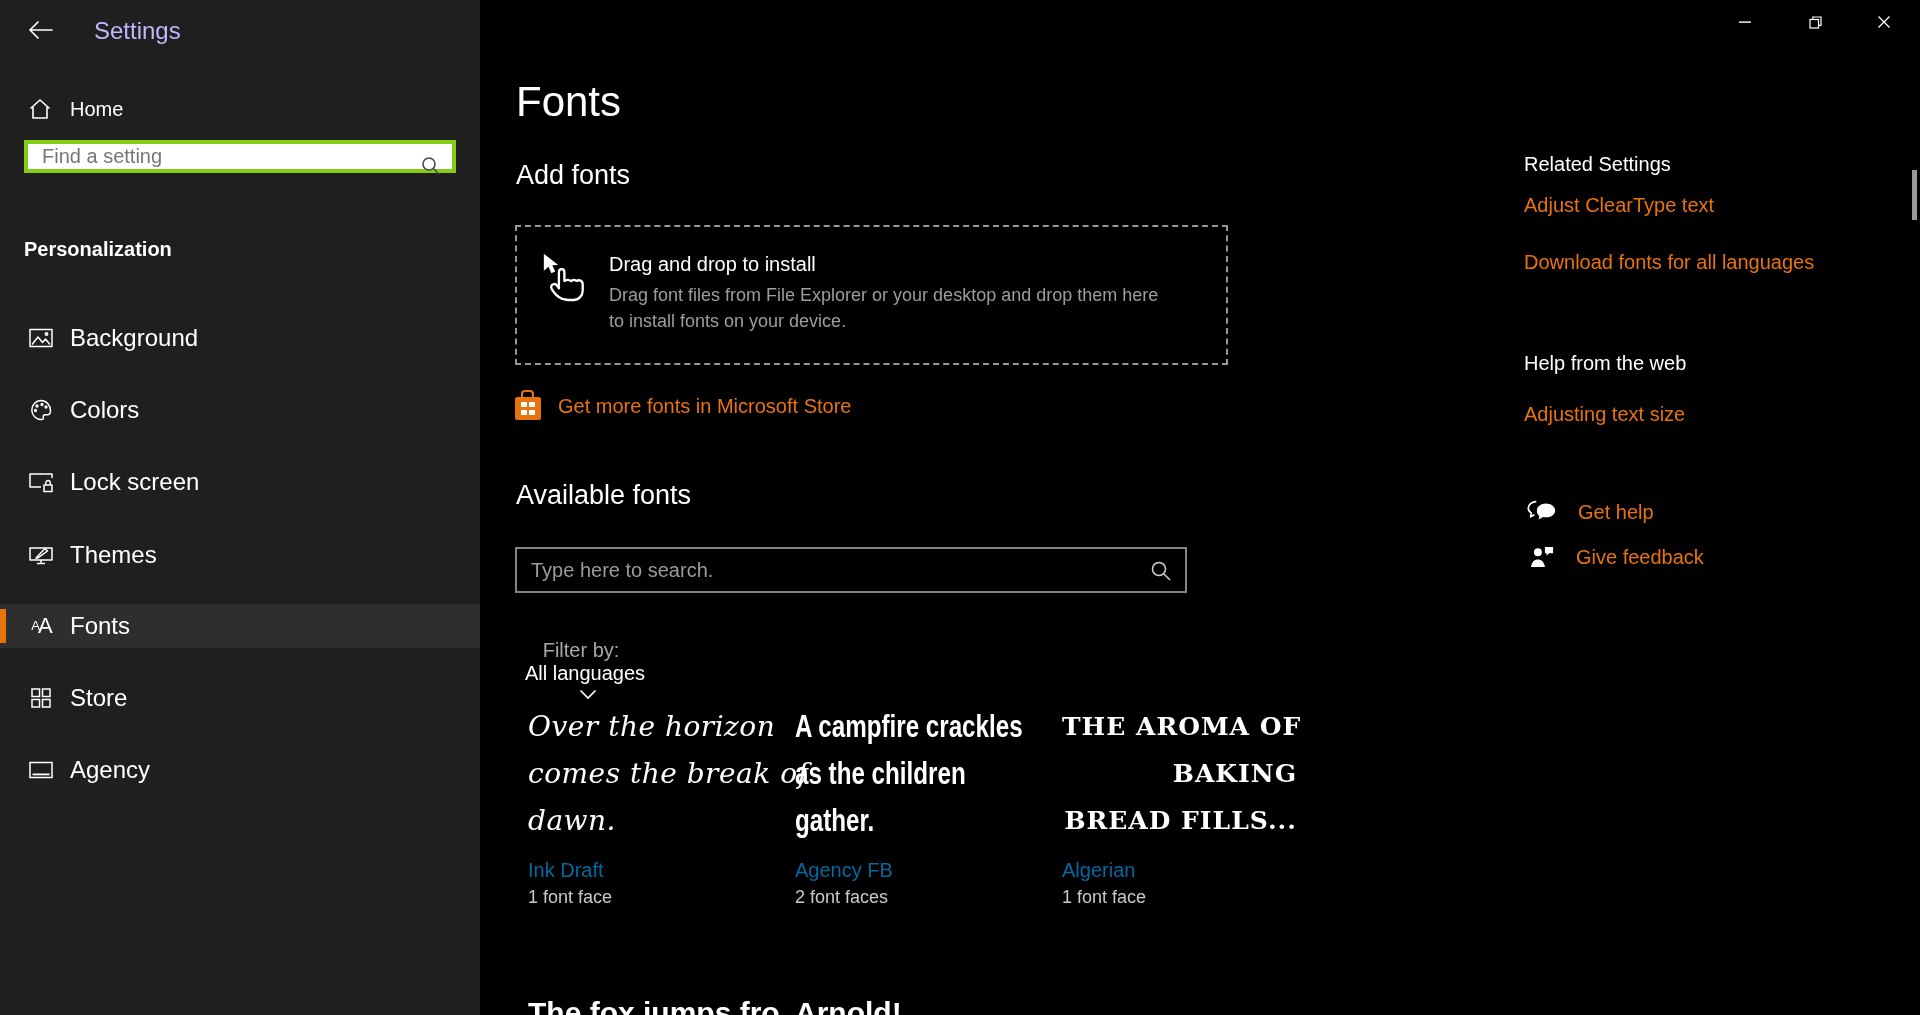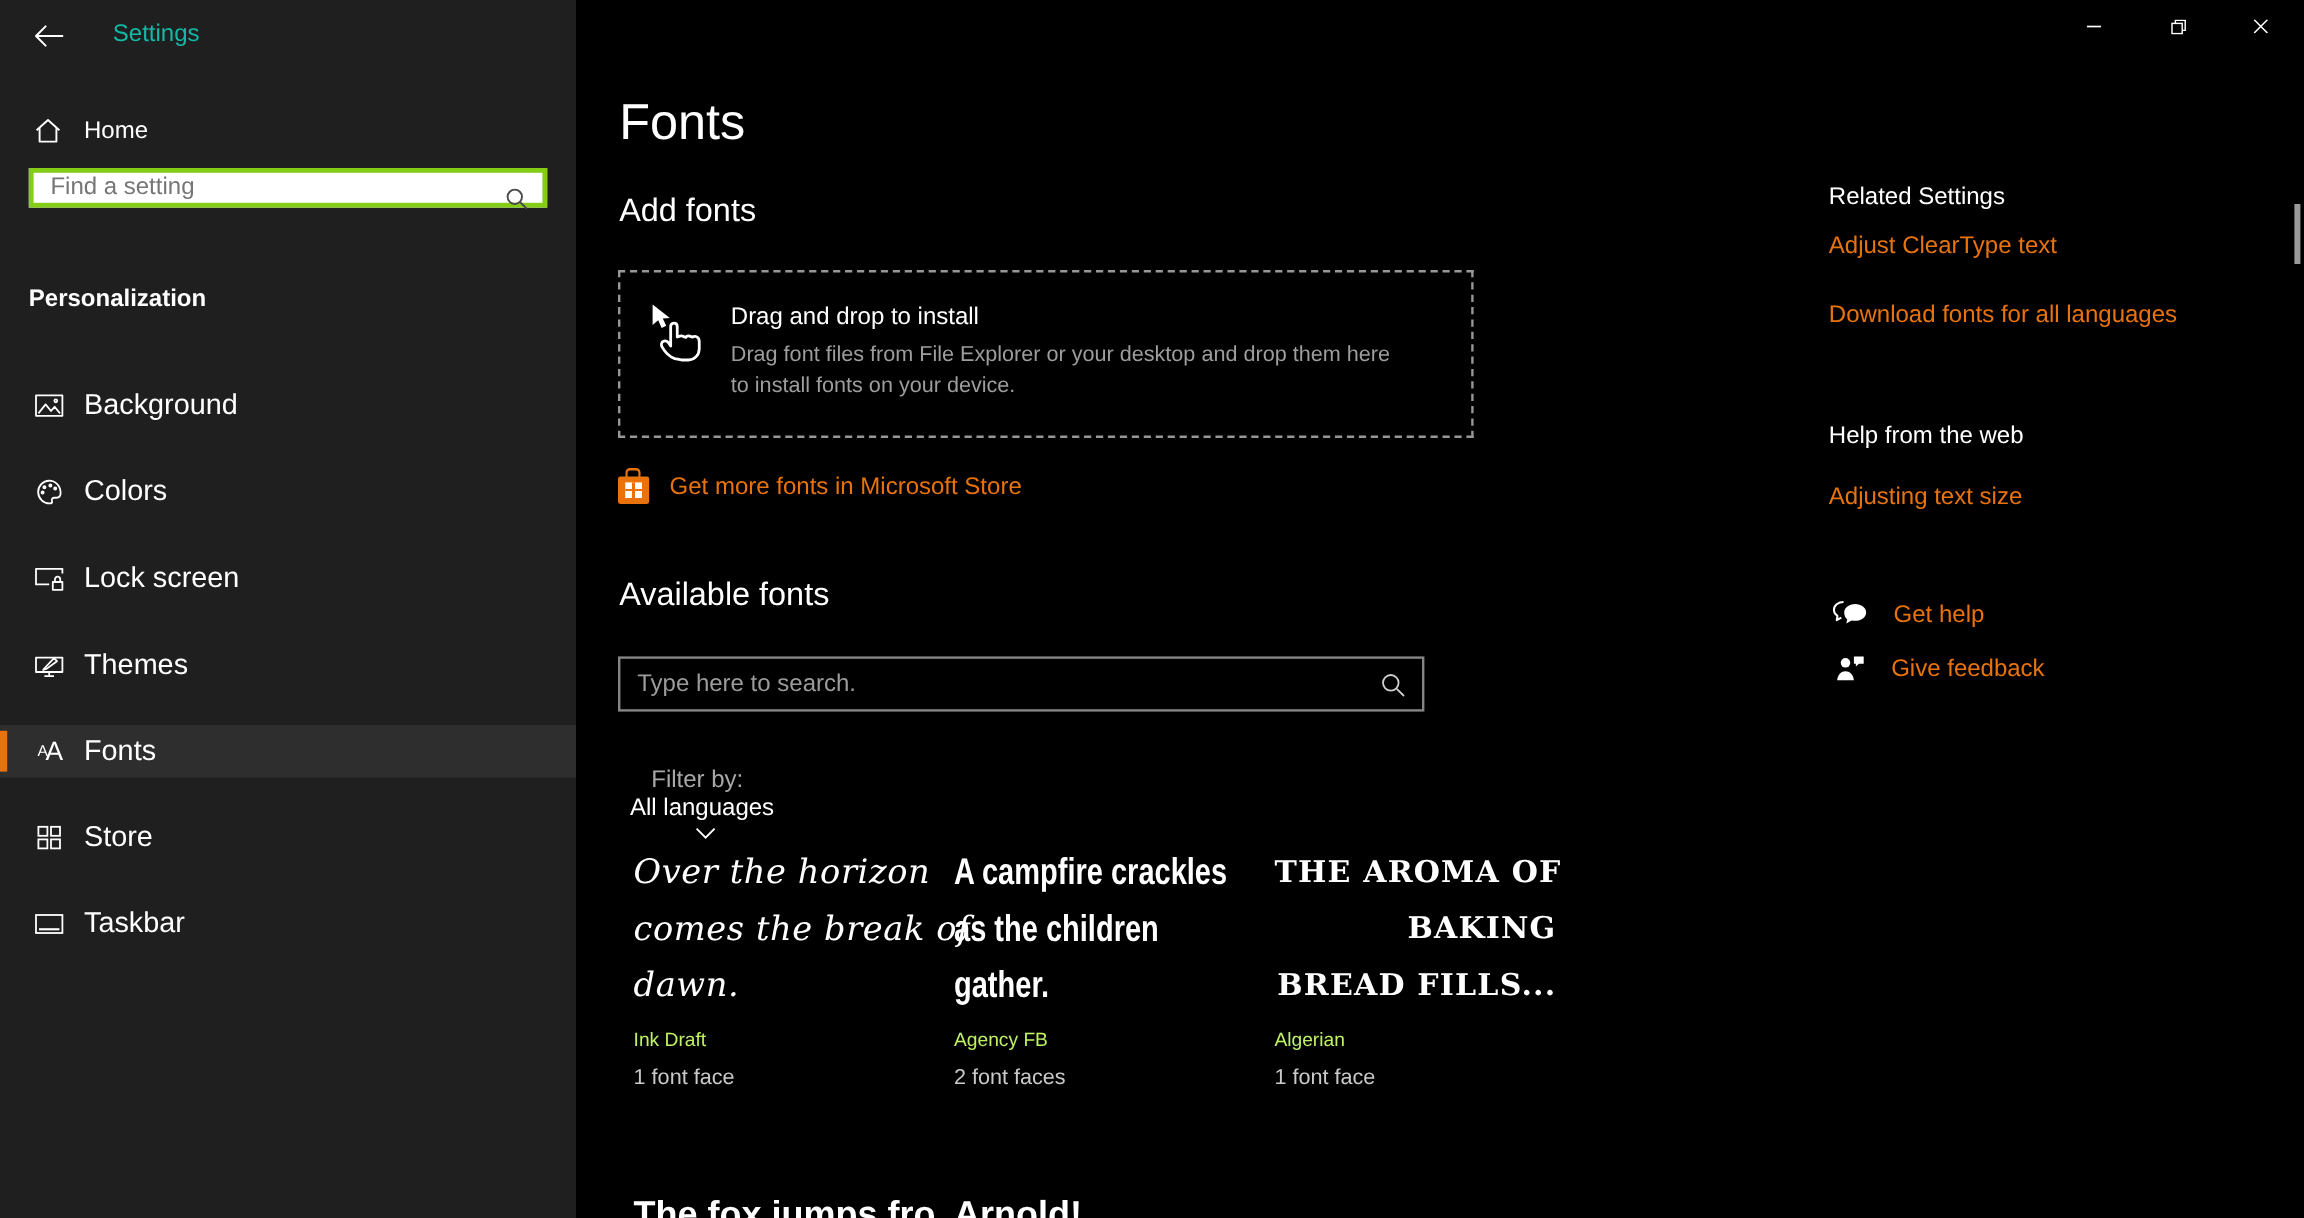--- a/index.html
+++ b/index.html
@@ -1,21 +1,21 @@
 <!DOCTYPE html>
 <html><head>
 <meta charset="utf-8">
 <style>
   html,body{margin:0;padding:0;background:#000;}
   .app{position:relative;width:1920px;height:1015px;overflow:hidden;background:#000;
        font-family:"Liberation Sans","DejaVu Sans",sans-serif;color:#fff;}
   
   .sidebar{position:absolute;left:0;top:0;width:480px;height:1015px;background:#1f1f1f;}
   .back-btn{position:absolute;left:18px;top:10px;width:46px;height:40px;display:flex;align-items:center;justify-content:center;cursor:pointer;}
-  .app-title{position:absolute;left:94px;top:17px;font-size:20px;color:#14b8a6;text-align:right;}
+  .app-title{position:absolute;left:94px;top:17px;font-size:24px;color:#c4b5fd;text-align:right;}
   .home-row{position:absolute;left:0;top:87px;width:480px;height:44px;display:flex;align-items:center;cursor:pointer;}
   .home-row .nav-ico{margin-left:28px;}
   .home-row .lbl{margin-left:18px;font-size:20px;}
   .find-box{position:absolute;left:24px;top:140px;width:432px;height:33px;background:#fff;border:4px solid #84cc16;box-sizing:border-box;}
   .find-box input{position:absolute;left:0;top:0;width:100%;height:100%;border:none;outline:none;background:transparent;
        font-family:inherit;font-size:20px;color:#222;padding:0 40px 0 14px;box-sizing:border-box;}
   .find-box input::placeholder{color:#767676;}
   .find-glass{position:absolute;right:10px;top:11px;}
   .section-hdr{position:absolute;left:24px;top:238px;font-size:20px;font-weight:700;}
   .nav-item{position:absolute;left:0;width:480px;height:44px;display:flex;align-items:center;cursor:pointer;}
@@ -49,21 +49,21 @@
   .search-glass{position:absolute;right:12px;top:10px;}
   .filter-row{position:absolute;left:517px;top:639px;display:flex;align-items:center;font-size:20px;cursor:pointer;flex-direction:column;}
   .filter-label{color:#a8a8a8;}
   .filter-value{color:#ffffff;margin-left:8px;}
   .filter-chev{margin-left:14px;margin-top:4px;}
   .font-card{position:absolute;top:695px;width:250px;height:225px;cursor:pointer;}
   .preview{position:absolute;left:13px;top:8px;width:235px;line-height:47px;color:#fff;white-space:nowrap;}
   .preview.ink{font-family:"DejaVu Serif",serif;font-style:italic;font-size:28px;letter-spacing:0.5px;}
   .preview.agency{font-family:"Liberation Sans",sans-serif;font-weight:600;font-size:31px;transform:scaleX(0.78);transform-origin:left top;}
   .preview.algerian{font-family:"DejaVu Serif",serif;font-weight:700;font-size:25px;letter-spacing:1px;text-align:right;}
-  .font-name{position:absolute;left:13px;top:164px;font-size:16px;color:#bef264;}
+  .font-name{position:absolute;left:13px;top:164px;font-size:20px;color:#0369a1;}
   .font-faces{position:absolute;left:13px;top:192px;font-size:18px;color:#c9c9c9;}
   .partial-preview{position:absolute;top:996px;font-size:30px;font-weight:600;color:#fff;white-space:nowrap;}
   
   .r-hdr{position:absolute;left:1524px;font-size:20px;color:#fff;}
   .r-link{position:absolute;left:1524px;font-size:20px;color:#e8730c;cursor:pointer;max-width:360px;}
   .support-row{position:absolute;display:flex;align-items:center;cursor:pointer;}
   .support-row .orange-link{margin-left:20px;}
   
   .scroll-thumb{position:absolute;right:3px;top:170px;width:5px;height:50px;background:#9a9a9a;cursor:pointer;}
   svg{display:block;}
@@ -168,21 +168,21 @@
       <span class="lbl">Store</span>
     </div>
 
     <div class="nav-item" style="top:748px">
       <span class="nav-ico">
         <svg width="26" height="24" viewBox="0 0 26 24" fill="none" stroke="#fff" stroke-width="1.5">
           <rect x="2" y="4.5" width="22" height="15"></rect>
             <rect x="4.5" y="15.5" width="17" height="1.8" fill="#fff" stroke="none"></rect>
         </svg>
       </span>
-      <span class="lbl">Taskbar</span>
+      <span class="lbl">Agency</span>
     </div>
   </div>
 
   <div class="win-btn" style="left:1716px">
     <span>
       <svg width="12" height="12" viewBox="0 0 12 12">
           <rect x="0" y="5.4" width="12" height="1.4" fill="#fff"></rect>
         </svg>
     </span>
   </div>

